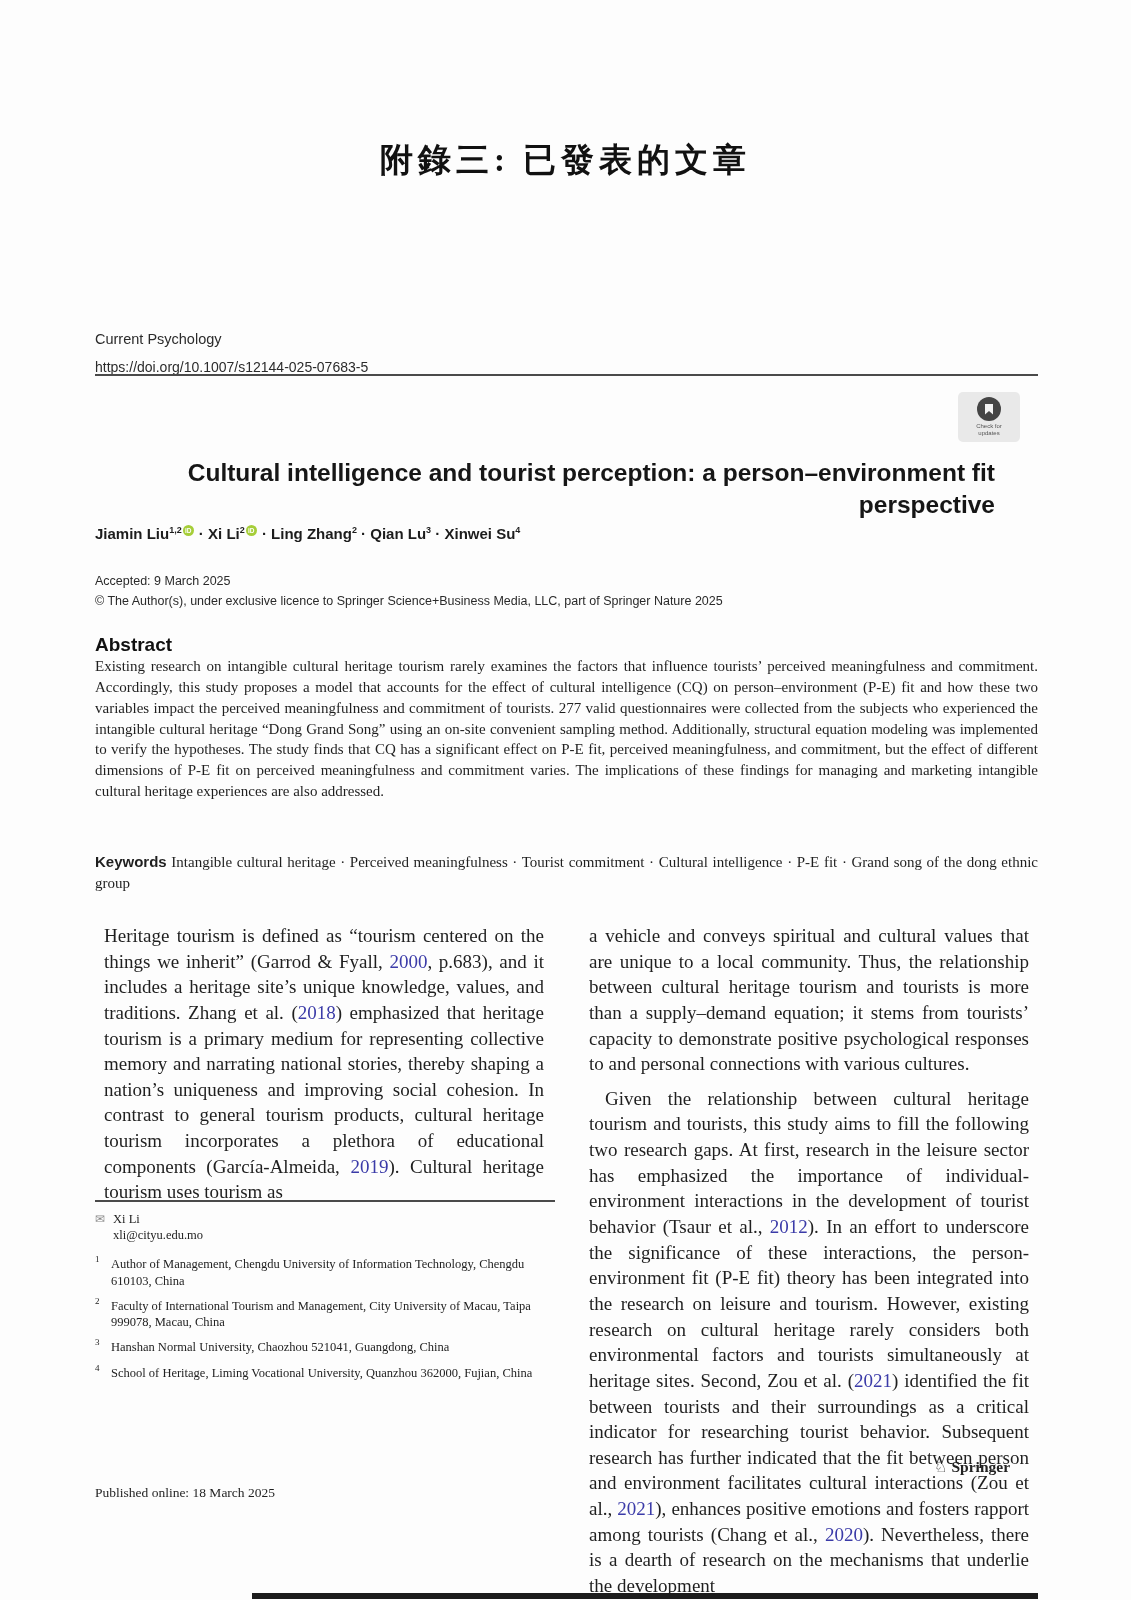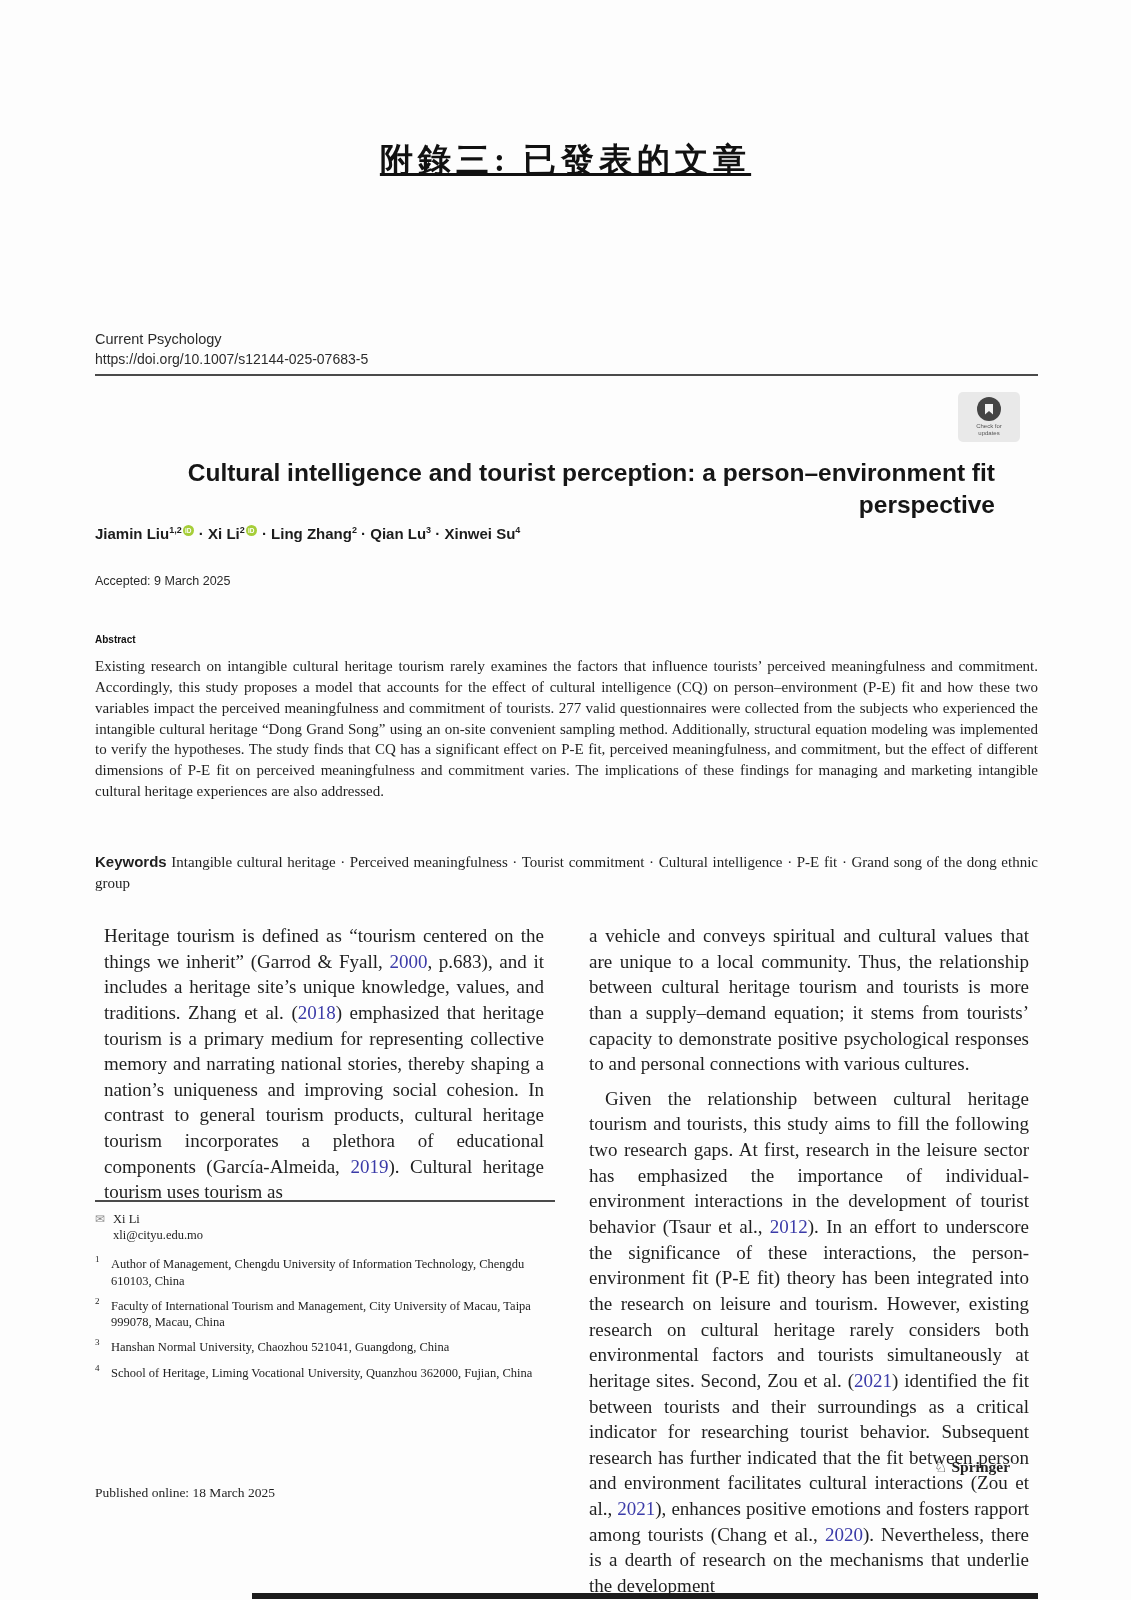--- a/index.html
+++ b/index.html
@@ -1,43 +1,43 @@
 <!DOCTYPE html>
 <html><head>
 <meta charset="utf-8">
 <style>
   html,body{margin:0;padding:0;background:#ffffff;}
   .page{position:relative;width:1131px;height:1600px;background:#fdfdfd;overflow:hidden;
         font-family:"Liberation Serif",serif;color:#1f1f1f;}
 
   .appendix-title{position:absolute;left:0;top:138px;width:1131px;text-align:center;
-    font-family:"Liberation Serif",serif;font-weight:bold;font-size:33px;letter-spacing:5px;color:#111;text-decoration:underline;}
+    font-family:"Liberation Serif",serif;font-weight:bold;font-size:33px;letter-spacing:5px;color:#111;}
 
   .journal-block{position:absolute;left:95px;top:331px;}
   .journal-name{font-family:"Liberation Sans",sans-serif;font-size:14.5px;color:#2b2b2b;}
-  .journal-doi{font-family:"Liberation Sans",sans-serif;font-size:14px;color:#2b2b2b;margin-top:4px;}
+  .journal-doi{font-family:"Liberation Sans",sans-serif;font-size:14px;color:#2b2b2b;margin-top:12px;}
   .header-rule{position:absolute;left:95px;top:374px;width:943px;height:2px;background:#4a4a4a;}
 
   .updates-badge{position:absolute;left:958px;top:392px;width:62px;height:50px;background:#e9e9e9;
     border-radius:5px;display:flex;flex-direction:column;align-items:center;justify-content:center;gap:2px;}
   .updates-circle{width:24px;height:24px;border-radius:50%;background:#454545;display:flex;align-items:center;justify-content:center;}
   .updates-bookmark{width:8px;height:11px;background:#f2f2f2;
     clip-path:polygon(0 0,100% 0,100% 100%,50% 68%,0 100%);}
   .updates-text{font-family:"Liberation Sans",sans-serif;font-size:6px;line-height:1.15;color:#555;text-align:center;}
 
   .article-title{position:absolute;left:95px;top:441px;width:900px;
     font-family:"Liberation Sans",sans-serif;font-weight:bold;font-size:24.5px;line-height:1.3;color:#161616;text-align:right;}
 
   .authors-line{position:absolute;left:95px;top:525px;width:900px;
     font-family:"Liberation Sans",sans-serif;font-weight:bold;font-size:15px;color:#1c1c1c;}
 
   .accepted-line{position:absolute;left:95px;top:574px;font-family:"Liberation Sans",sans-serif;font-size:12.5px;color:#2a2a2a;}
   .copyright-line{position:absolute;left:95px;top:594px;font-family:"Liberation Sans",sans-serif;font-size:12.5px;color:#2a2a2a;}
 
-  .abstract-heading{position:absolute;left:95px;top:634px;font-family:"Liberation Sans",sans-serif;font-weight:bold;font-size:10px;color:#111;}
+  .abstract-heading{position:absolute;left:95px;top:634px;font-family:"Liberation Sans",sans-serif;font-weight:bold;font-size:19px;color:#111;}
   .abstract-text{position:absolute;left:95px;top:656px;width:943px;font-size:15px;line-height:1.39;text-align:justify;color:#1f1f1f;}
   .keywords-line{position:absolute;left:95px;top:851px;width:943px;font-size:15px;line-height:1.4;text-align:justify;color:#1f1f1f;}
 
   .col-left{position:absolute;left:95px;top:914px;width:458px;}
   .col-right{position:absolute;left:580px;top:914px;width:458px;}
   .section-heading{font-family:"Liberation Sans",sans-serif;font-weight:bold;font-size:18.5px;color:#111;margin:0 0 18px 0;}
   .body-par{font-size:19px;line-height:1.35;text-align:justify;color:#1f1f1f;margin:9px;}
   .body-par + .body-par{text-indent:16px;}
 
   .footnotes{position:absolute;left:95px;top:1200px;width:460px;}
@@ -84,20 +84,21 @@
       <span>Check for</span><br>
       <span>updates</span>
     </div>
   </div>
 
   <h1 class="article-title">Cultural intelligence and tourist perception: a person–environment fit perspective</h1>
 
   <div class="authors-line"><span>Jiamin Liu</span><span class="seg-sup">1,2</span><span class="seg-orcid">iD</span><span> · </span><span>Xi Li</span><span class="seg-sup">2</span><span class="seg-orcid">iD</span><span> · </span><span>Ling Zhang</span><span class="seg-sup">2</span><span> · </span><span>Qian Lu</span><span class="seg-sup">3</span><span> · </span><span>Xinwei Su</span><span class="seg-sup">4</span></div>
 
   <div class="accepted-line">Accepted: 9 March 2025</div>
+  <div class="copyright-line">© The Author(s), under exclusive licence to Springer Science+Business Media, LLC, part of Springer Nature 2025</div>
 
   <div class="abstract-heading">Abstract</div>
   <div class="abstract-text">Existing research on intangible cultural heritage tourism rarely examines the factors that influence tourists’ perceived meaningfulness and commitment. Accordingly, this study proposes a model that accounts for the effect of cultural intelligence (CQ) on person–environment (P-E) fit and how these two variables impact the perceived meaningfulness and commitment of tourists. 277 valid questionnaires were collected from the subjects who experienced the intangible cultural heritage “Dong Grand Song” using an on-site convenient sampling method. Additionally, structural equation modeling was implemented to verify the hypotheses. The study finds that CQ has a significant effect on P-E fit, perceived meaningfulness, and commitment, but the effect of different dimensions of P-E fit on perceived meaningfulness and commitment varies. The implications of these findings for managing and marketing intangible cultural heritage experiences are also addressed.</div>
   <div class="keywords-line"><span class="seg-b">Keywords</span><span>  Intangible cultural heritage · Perceived meaningfulness · Tourist commitment · Cultural intelligence · P-E fit · Grand song of the dong ethnic group</span></div>
 
   <div class="col-left">
     <p class="body-par"><span>Heritage tourism is defined as “tourism centered on the things we inherit” (Garrod &amp; Fyall, </span><span class="seg-cite">2000</span><span>, p.683), and it includes a heritage site’s unique knowledge, values, and traditions. Zhang et al. (</span><span class="seg-cite">2018</span><span>) emphasized that heritage tourism is a primary medium for representing collective memory and narrating national stories, thereby shaping a nation’s uniqueness and improving social cohesion. In contrast to general tourism products, cultural heritage tourism incorporates a plethora of educational components (García-Almeida, </span><span class="seg-cite">2019</span><span>). Cultural heritage tourism uses tourism as</span></p>
   </div>
 
   <div class="col-right">

